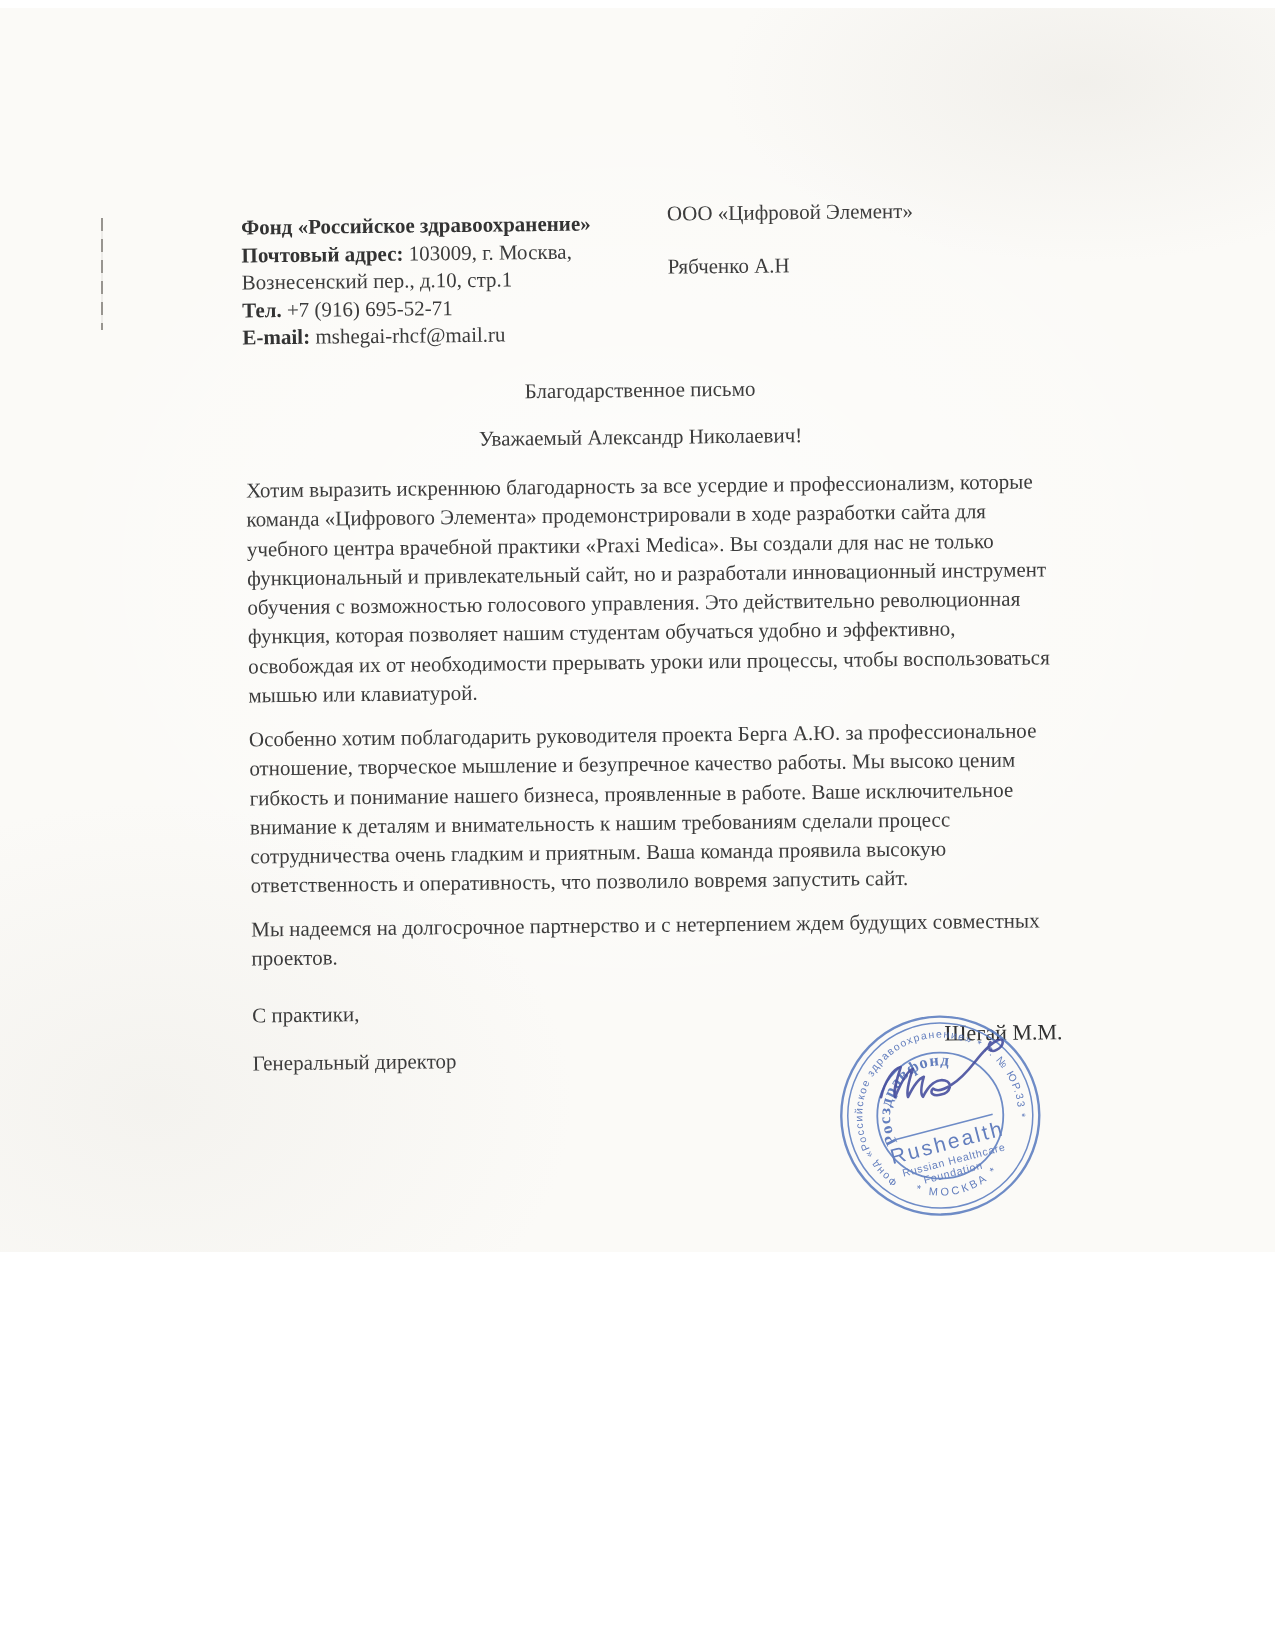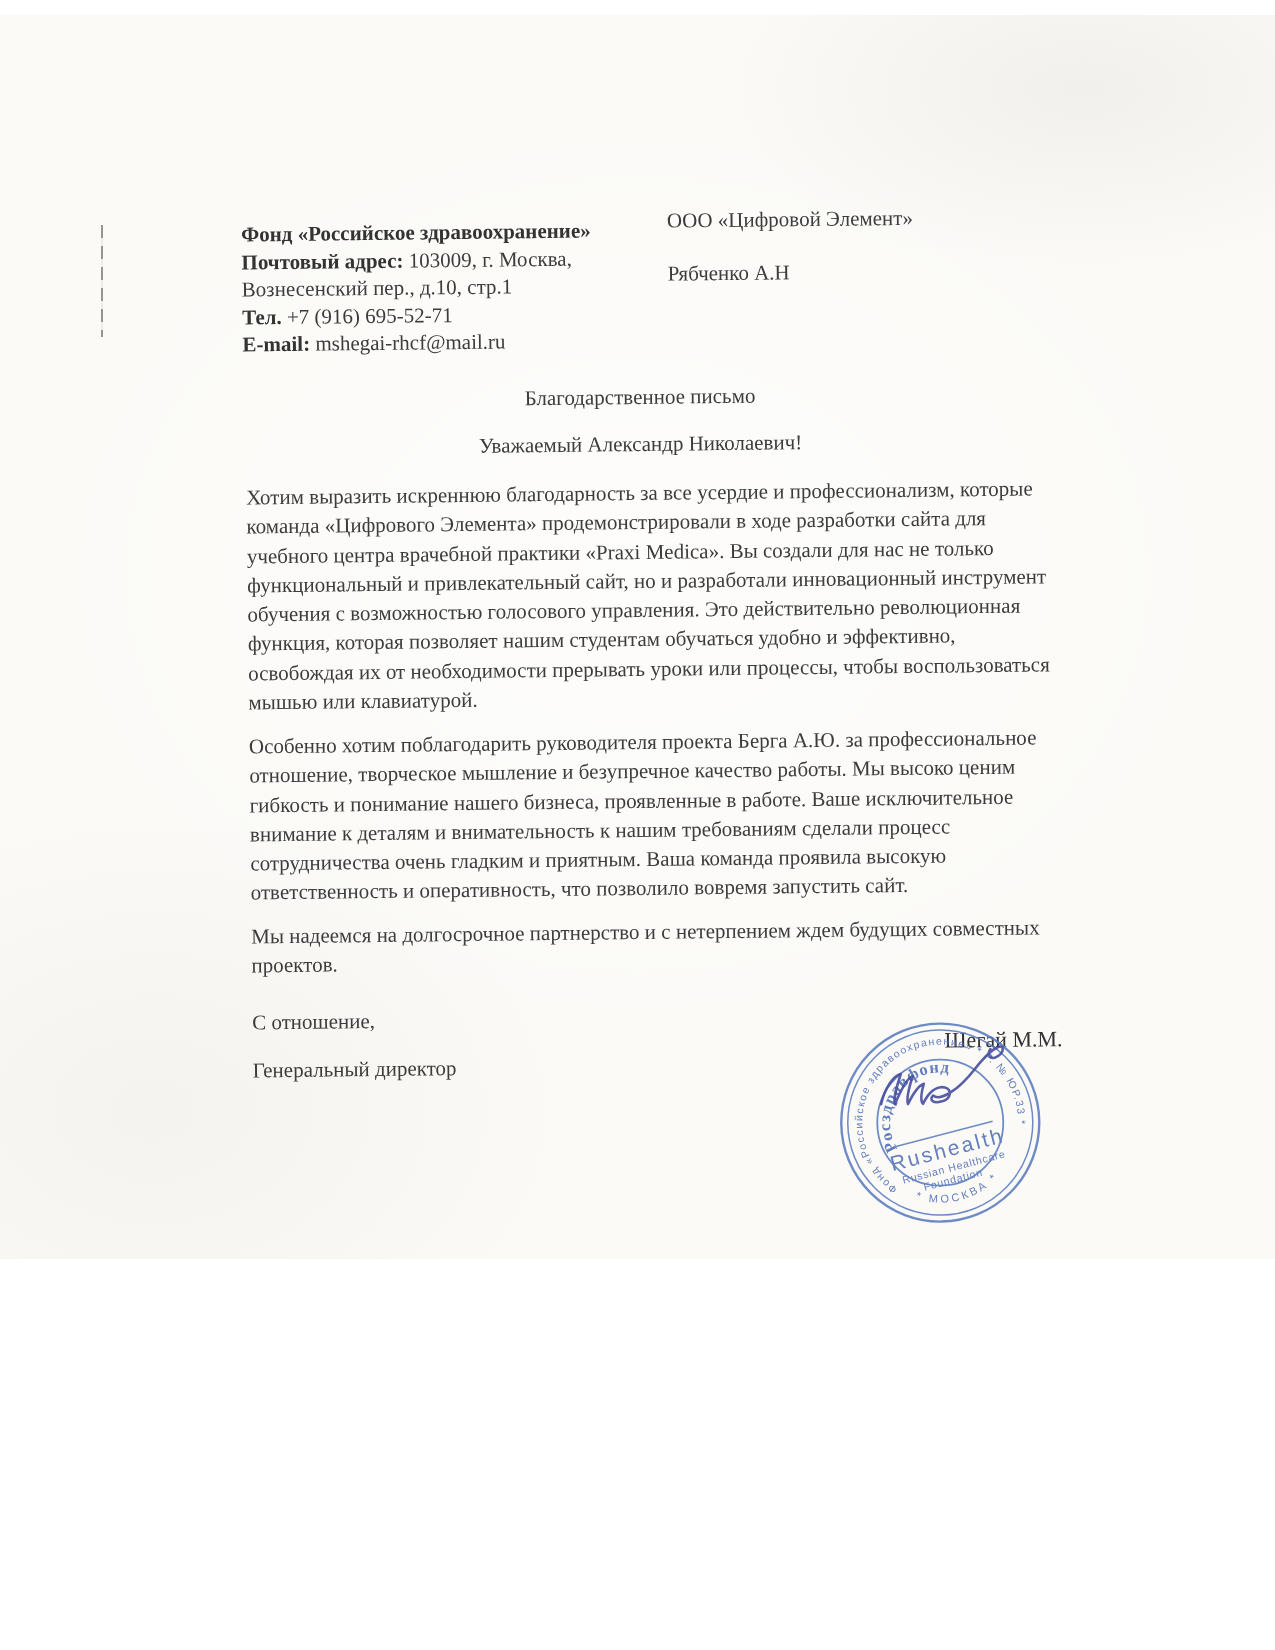--- a/index.html
+++ b/index.html
@@ -4,21 +4,21 @@
 <style>
   html,body{margin:0;padding:0;}
   body{
     width:1275px;height:1650px;
     background:#ffffff;
     font-family:"Liberation Serif", serif;
     overflow:hidden;
     position:relative;
   }
   .page{
-    position:absolute;left:0;top:15px;width:1275px;height:1244px;
+    position:absolute;left:0;top:8px;width:1275px;height:1244px;
     background-color:#fbfaf7;
     background-image:
       radial-gradient(ellipse 600px 300px at 85% 6%, rgba(224,221,214,0.35), transparent 60%),
       radial-gradient(ellipse 700px 500px at 12% 88%, rgba(228,226,220,0.30), transparent 60%),
       radial-gradient(ellipse 900px 700px at 50% 45%, rgba(255,255,255,0.55), transparent 70%);
   }
   .scan-line{
     position:absolute;left:101px;top:210px;width:2px;height:112px;
     background:repeating-linear-gradient(to bottom,
       rgba(70,65,58,0.55) 0 13px, rgba(70,65,58,0.08) 13px 21px);
@@ -90,21 +90,21 @@
       <div class="line">внимание к деталям и внимательность к нашим требованиям сделали процесс</div>
       <div class="line">сотрудничества очень гладким и приятным. Ваша команда проявила высокую</div>
       <div class="line">ответственность и оперативность, что позволило вовремя запустить сайт.</div>
     </div>
 
     <div class="abs para p3">
       <div class="line">Мы надеемся на долгосрочное партнерство и с нетерпением ждем будущих совместных</div>
       <div class="line">проектов.</div>
     </div>
 
-    <div class="abs txt salutation">С отношение,</div>
+    <div class="abs txt salutation">С практики,</div>
     <div class="abs txt position">Генеральный директор</div>
     <div class="abs signer">Шегай М.М.</div>
 
     <svg class="abs stamp" width="230" height="230" viewBox="0 0 230 230">
       <g opacity="0.88">
         <circle cx="115" cy="115" r="99" fill="none" stroke="#5a7cc0" stroke-width="2.4"></circle>
         <circle cx="115" cy="115" r="92.5" fill="none" stroke="#5a7cc0" stroke-width="1.5"></circle>
         <circle cx="115" cy="115" r="63" fill="none" stroke="#5a7cc0" stroke-width="1.8"></circle>
         <g transform="rotate(-14 115 115)">
           <defs>

